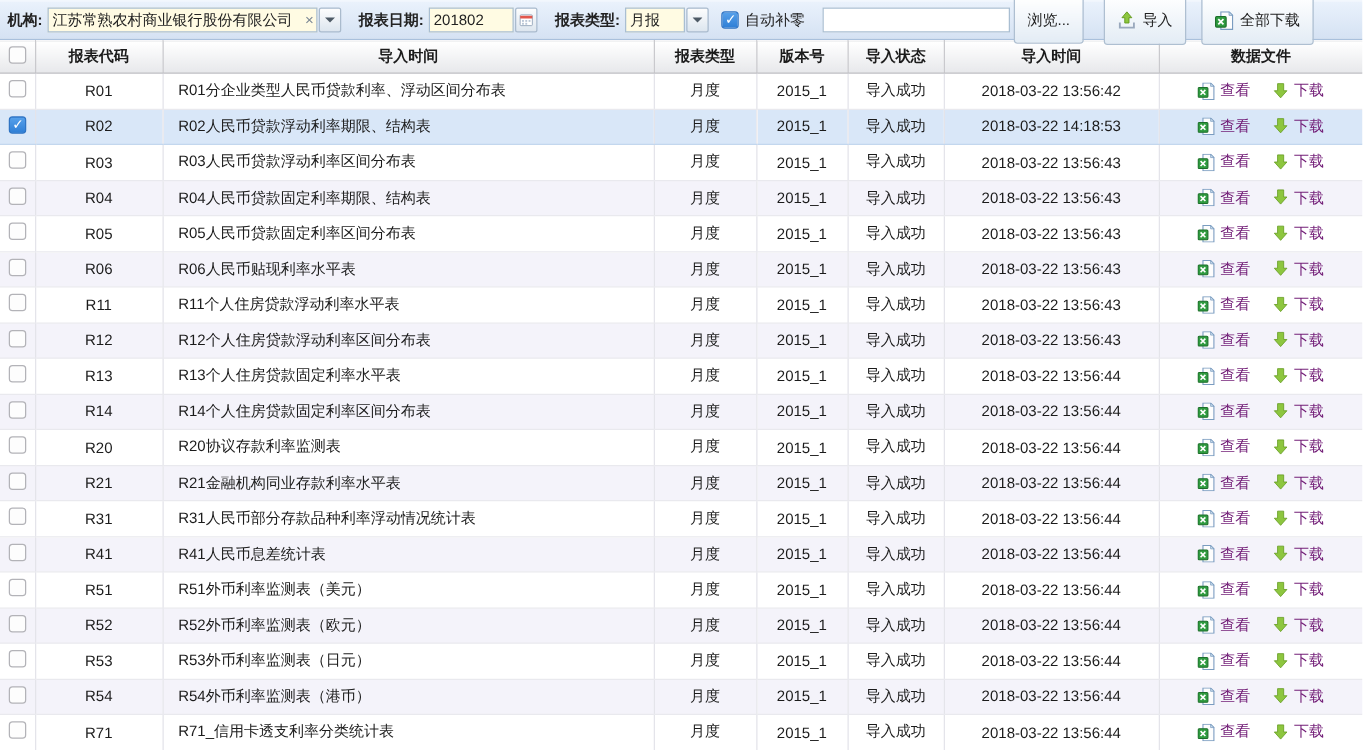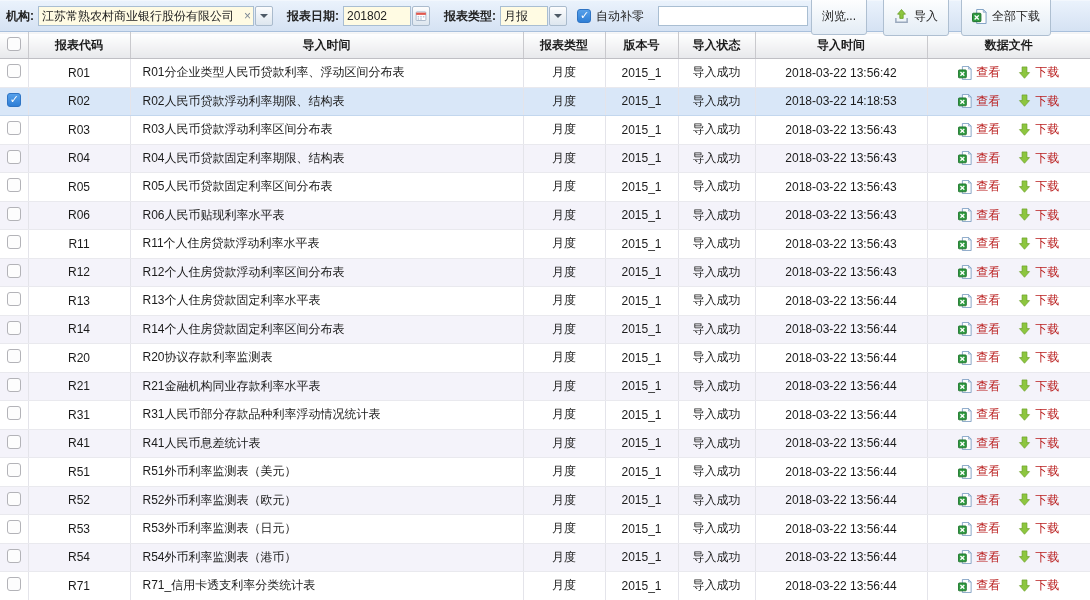--- a/index.html
+++ b/index.html
@@ -56,21 +56,21 @@
   thead th:last-child { border-right:none; }
   tbody td {
     height:28.5px; border-right:1px solid #e4e4ea; border-bottom:1px solid #e9e9ee;
     text-align:center; color:#1b1b1b; font-size:12px; overflow:hidden; white-space:nowrap;
   }
   tbody td:last-child { border-right:none; }
   td.name-cell { text-align:left; padding-left:12px; }
   tr.alt td { background:#f4f3fa; }
   tr.selected td { background:#d9e7f8; border-bottom-color:#c3d7ee;margin-left:40px; }
   .files-cell-inner { display:flex; align-items:center; justify-content:center; gap:18px; }
-  .filelink { display:inline-flex; align-items:center; gap:4px; cursor:pointer; color:#b91c1c; }
+  .filelink { display:inline-flex; align-items:center; gap:4px; cursor:pointer; color:#701a75; }
   .filelink svg { display:block; }
 </style>
 </head>
 <body>
 
 <div class="toolbar">
   <span class="tb-label">机构:</span>
   <div class="fieldwrap">
     <span class="org-box">
       <input class="tb-input" value="江苏常熟农村商业银行股份有限公司" style="">

